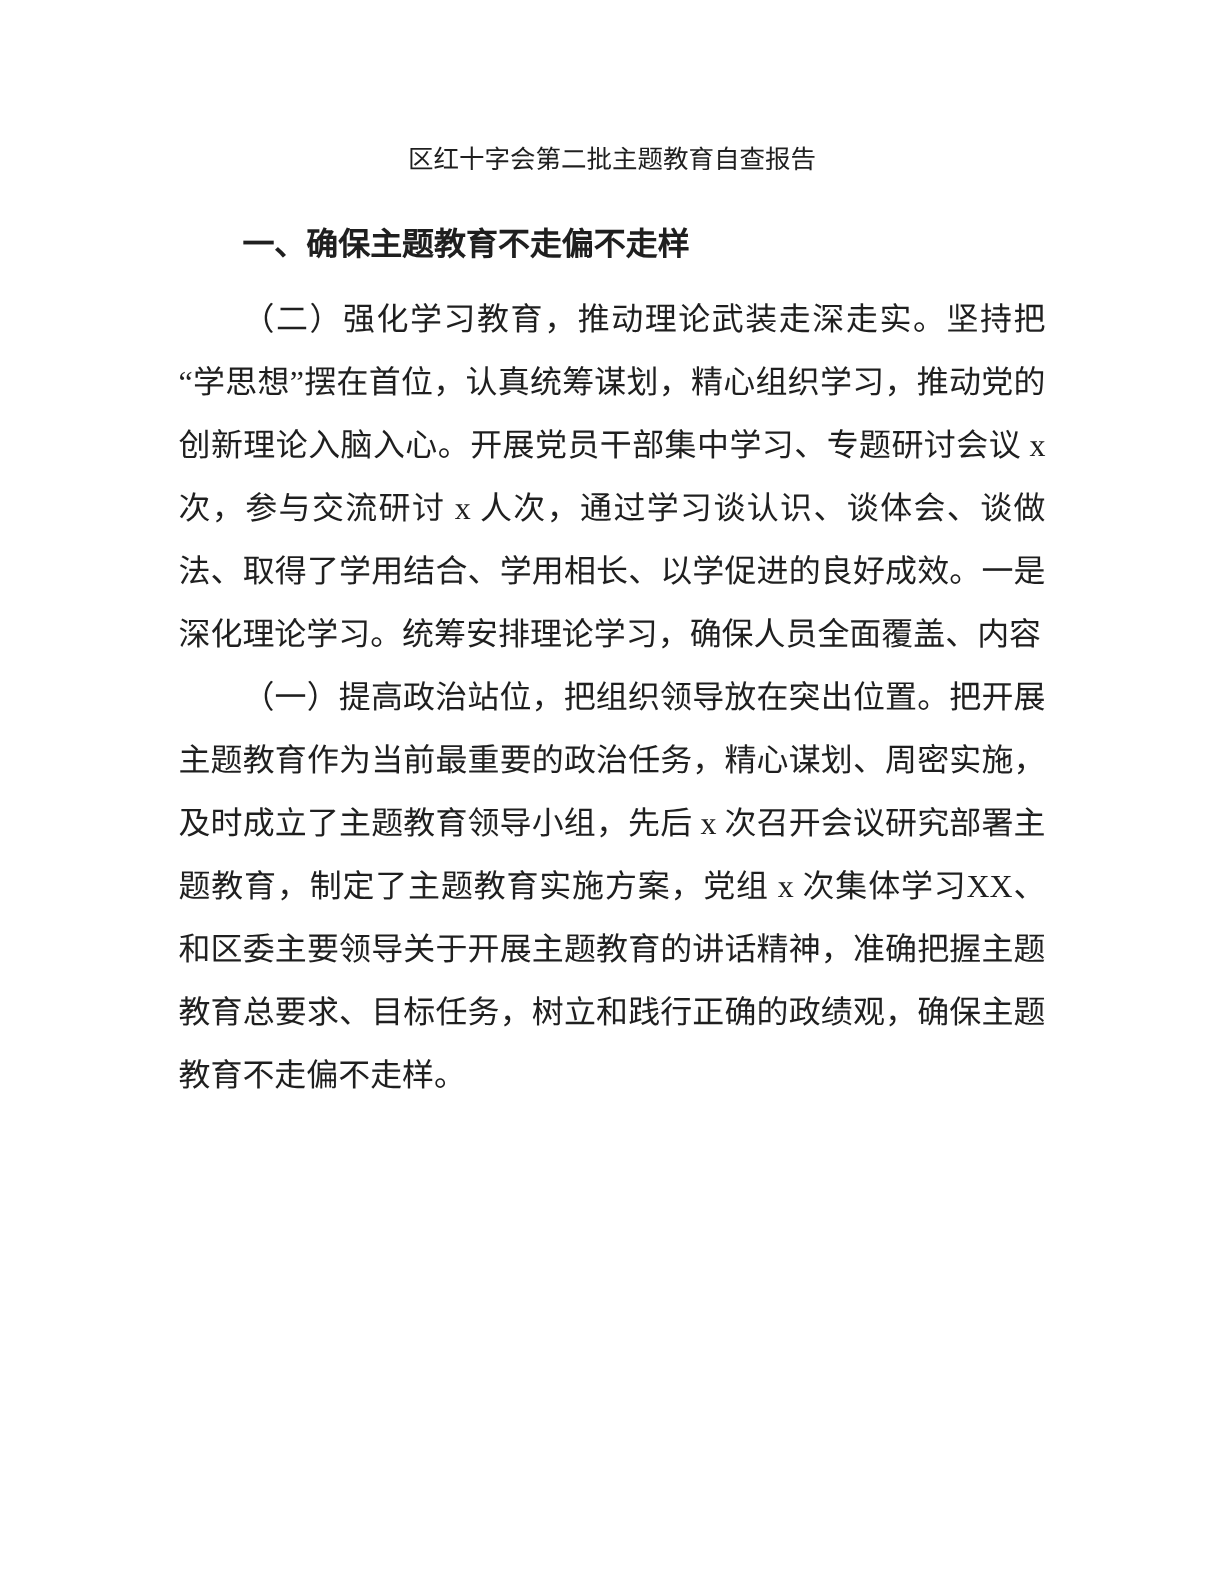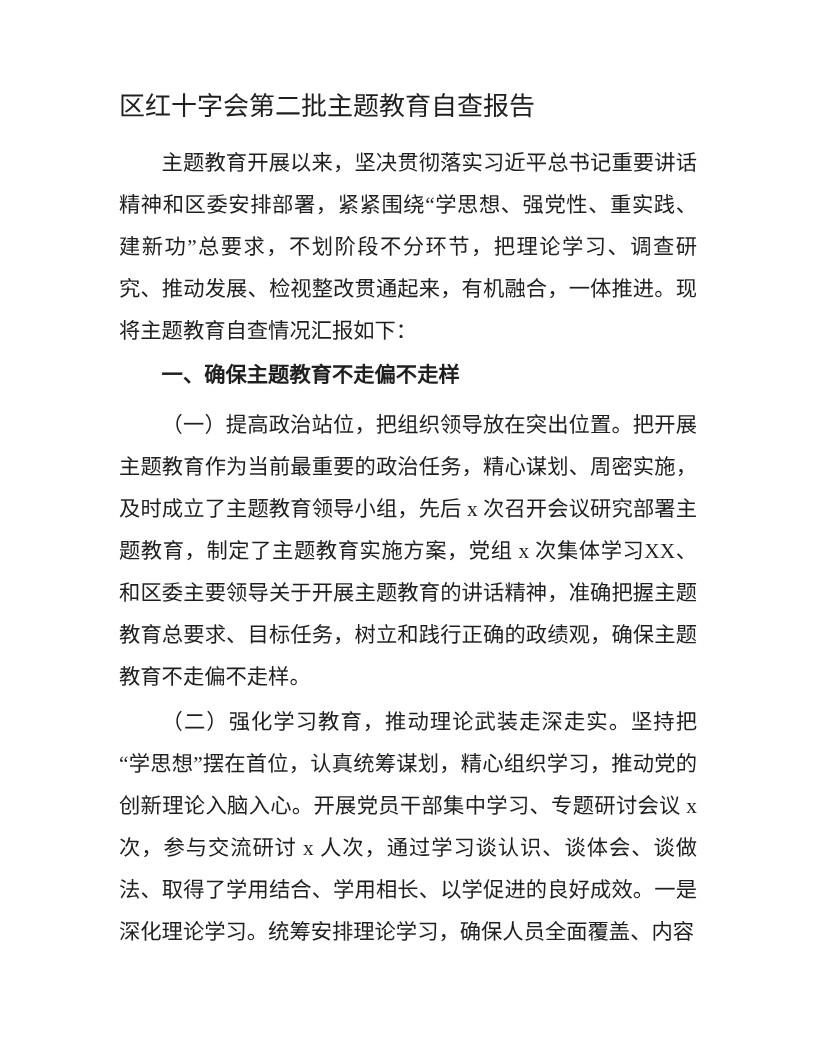--- a/index.html
+++ b/index.html
@@ -16,23 +16,24 @@
     position: relative;
     box-sizing: border-box;
     width: 816px;
     height: 1056px;
     padding: 86px 119px 0 119px;
     background: #ffffff;
     color: #1f1f1f;
     overflow: hidden;
   }
   .doc-title {
-    font-size: 26px;
+    font-size: 17px;
     font-weight: normal;
     line-height: 42px;
+    text-align: center;
     margin: 0 0 14px 0;
   }
   .para {
     font-size: 21.3px;
     line-height: 42px;
     margin: 0;
     text-align: justify;
     text-indent: 2em;
     word-break: break-all;
   }
@@ -44,20 +45,19 @@
     margin: 2px 0 8px 0;
   }
   .mt3 { margin-top: 3px; }
 </style>
 </head>
 <body>
 
 <div class="page">
   <h1 class="doc-title">区红十字会第二批主题教育自查报告</h1>
 
-  <p class="para">主题教育开展以来，坚决贯彻落实习近平总书记重要讲话精神和区委安排部署，紧紧围绕“学思想、强党性、重实践、建新功”总要求，不划阶段不分环节，把理论学习、调查研究、推动发展、检视整改贯通起来，有机融合，一体推进。现将主题教育自查情况汇报如下：</p>
 
   <h2 class="section-heading">一、确保主题教育不走偏不走样</h2>
 
+  <p class="para mt3">（二）强化学习教育，推动理论武装走深走实。坚持把“学思想”摆在首位，认真统筹谋划，精心组织学习，推动党的创新理论入脑入心。开展党员干部集中学习、专题研讨会议 x 次，参与交流研讨 x 人次，通过学习谈认识、谈体会、谈做法、取得了学用结合、学用相长、以学促进的良好成效。一是深化理论学习。统筹安排理论学习，确保人员全面覆盖、内容</p>
+
   <p class="para">（一）提高政治站位，把组织领导放在突出位置。把开展主题教育作为当前最重要的政治任务，精心谋划、周密实施，及时成立了主题教育领导小组，先后 x 次召开会议研究部署主题教育，制定了主题教育实施方案，党组 x 次集体学习XX、和区委主要领导关于开展主题教育的讲话精神，准确把握主题教育总要求、目标任务，树立和践行正确的政绩观，确保主题教育不走偏不走样。</p>
-
-  <p class="para mt3">（二）强化学习教育，推动理论武装走深走实。坚持把“学思想”摆在首位，认真统筹谋划，精心组织学习，推动党的创新理论入脑入心。开展党员干部集中学习、专题研讨会议 x 次，参与交流研讨 x 人次，通过学习谈认识、谈体会、谈做法、取得了学用结合、学用相长、以学促进的良好成效。一是深化理论学习。统筹安排理论学习，确保人员全面覆盖、内容</p>
 </div>
 
 </body></html>

